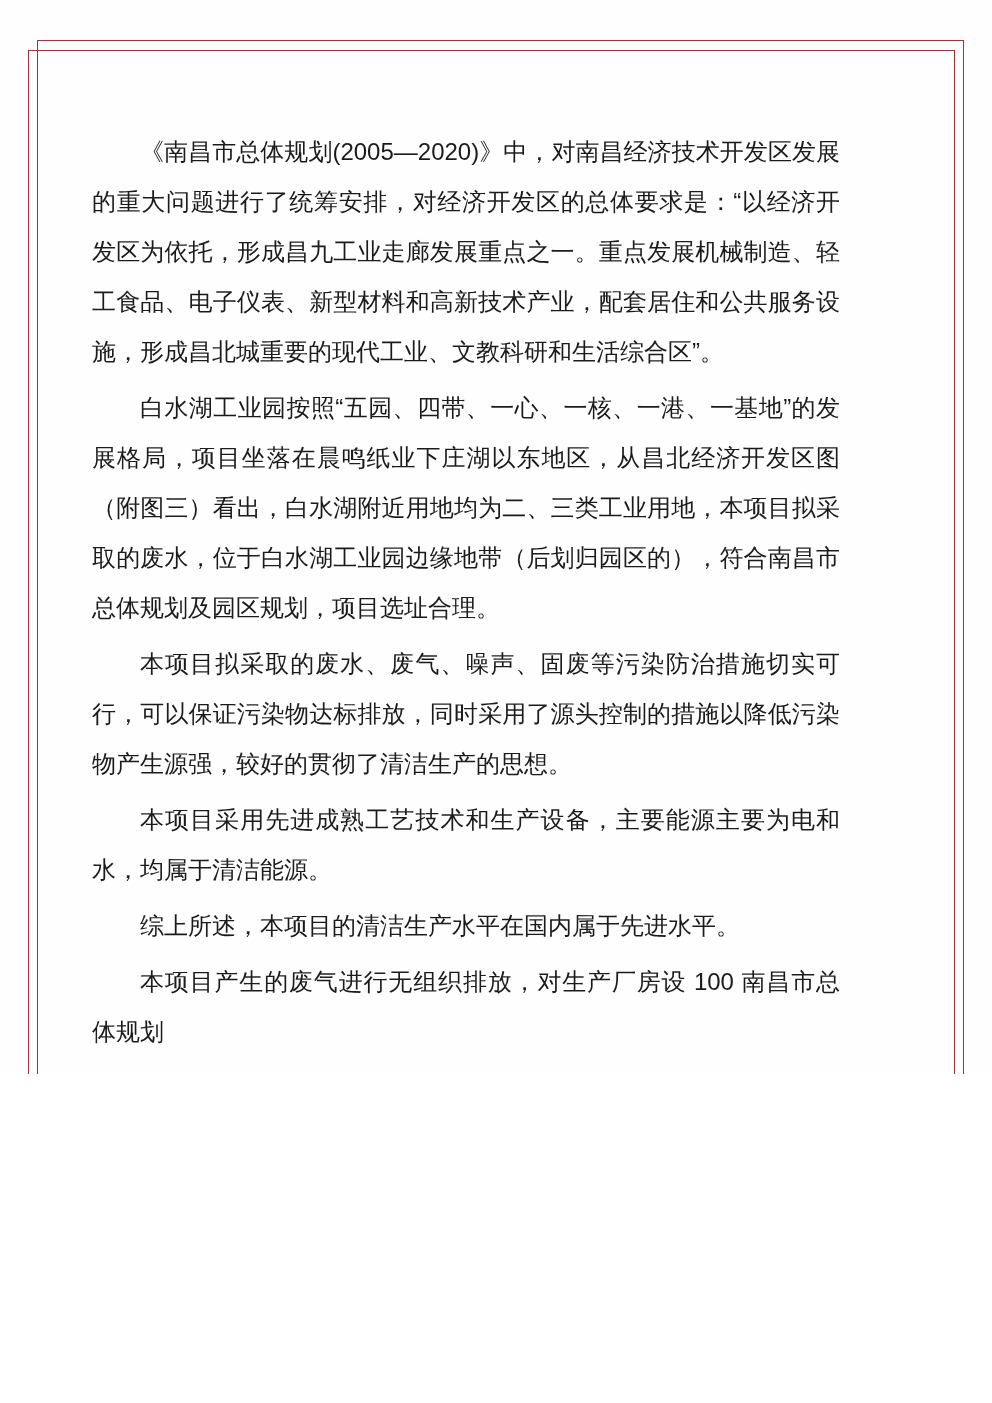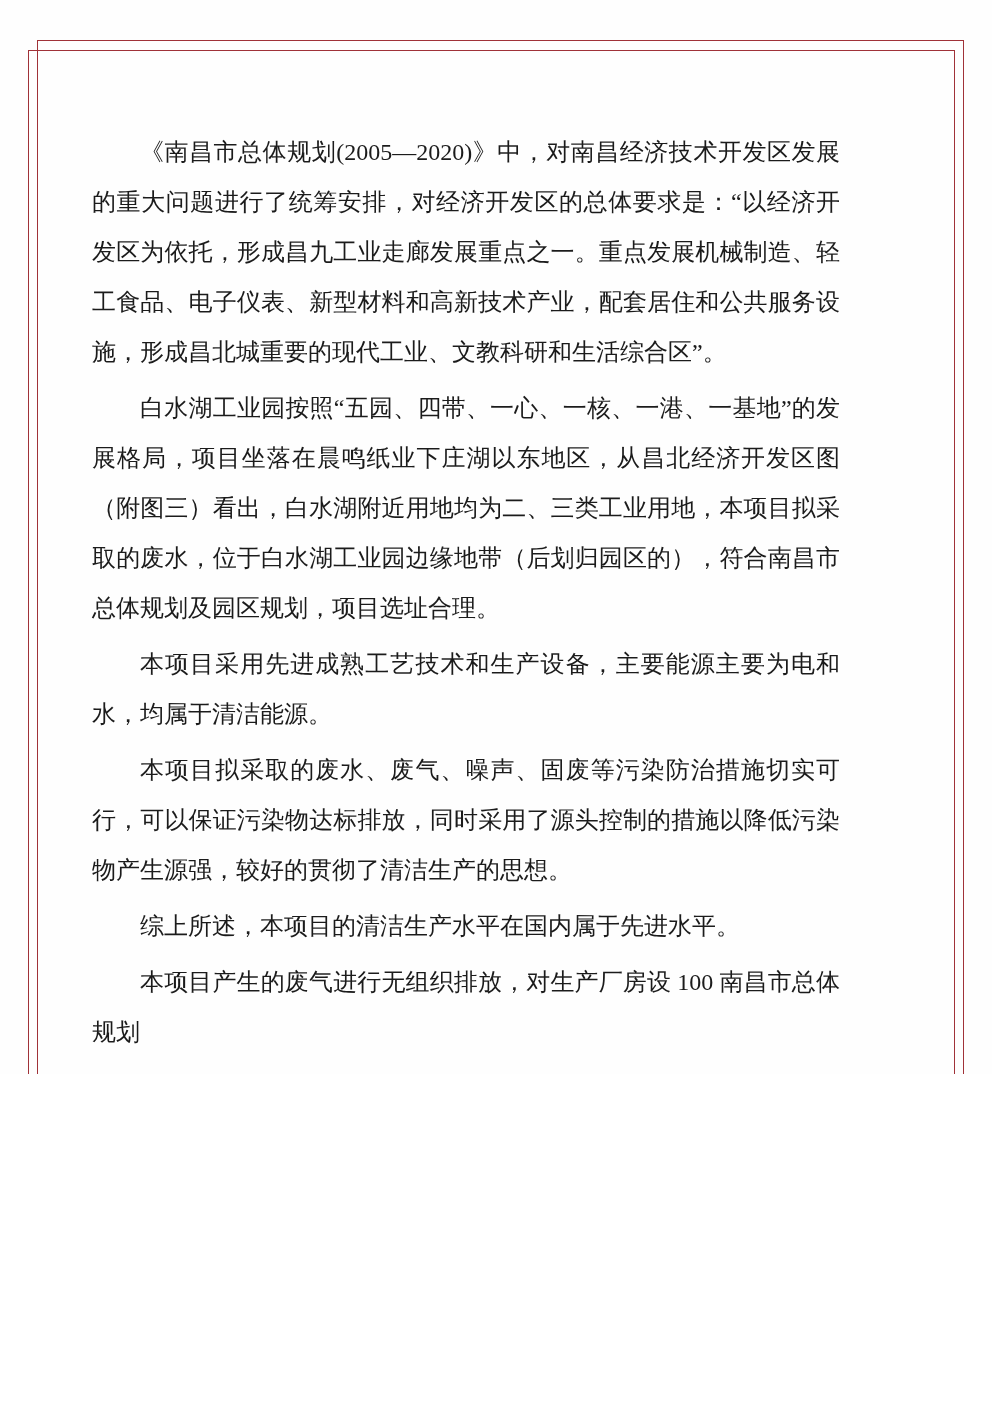--- a/index.html
+++ b/index.html
@@ -6,21 +6,21 @@
     margin: 0;
     padding: 0;
     background: #ffffff;
   }
   .page {
     position: relative;
     width: 992px;
     height: 1074px;
     background: #fefefe;
     overflow: hidden;
-    font-family: Liberation Serif, serif;
+    font-family: Liberation Sans, sans-serif;
   }
   .frame {
     position: absolute;
     border: 1px solid #a03238;
     box-sizing: border-box;
     pointer-events: none;
   }
   .frame-a {
     left: 37px;
     top: 40px;
@@ -62,21 +62,21 @@
 <body>
 
 <div class="page">
 
   <div class="frame frame-a"></div>
   <div class="frame frame-b"></div>
 
   <div class="content">
     <p>《南昌市总体规划(2005—2020)》中，对南昌经济技术开发区发展的重大问题进行了统筹安排，对经济开发区的总体要求是：“以经济开发区为依托，形成昌九工业走廊发展重点之一。重点发展机械制造、轻工食品、电子仪表、新型材料和高新技术产业，配套居住和公共服务设施，形成昌北城重要的现代工业、文教科研和生活综合区”。</p>
     <p>白水湖工业园按照“五园、四带、一心、一核、一港、一基地”的发展格局，项目坐落在晨鸣纸业下庄湖以东地区，从昌北经济开发区图（附图三）看出，白水湖附近用地均为二、三类工业用地，本项目拟采取的废水，位于白水湖工业园边缘地带（后划归园区的），符合南昌市总体规划及园区规划，项目选址合理。</p>
+    <p>本项目拟采取的废水、废气、噪声、固废等污染防治措施切实可行，可以保证污染物达标排放，同时采用了源头控制的措施以降低污染物产生源强，较好的贯彻了清洁生产的思想。</p>
     <p>本项目采用先进成熟工艺技术和生产设备，主要能源主要为电和水，均属于清洁能源。</p>
-    <p>本项目拟采取的废水、废气、噪声、固废等污染防治措施切实可行，可以保证污染物达标排放，同时采用了源头控制的措施以降低污染物产生源强，较好的贯彻了清洁生产的思想。</p>
     <p>综上所述，本项目的清洁生产水平在国内属于先进水平。</p>
     <p>本项目产生的废气进行无组织排放，对生产厂房设 100 南昌市总体规划</p>
   </div>
 
   <div class="page-number">28</div>
 
 </div>
 
 </body></html>

